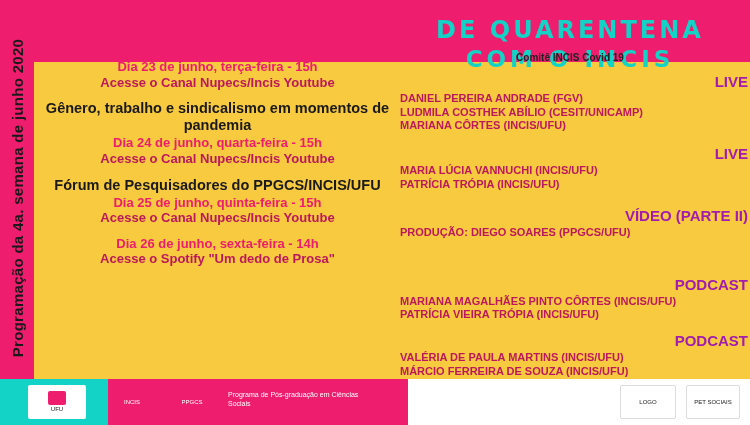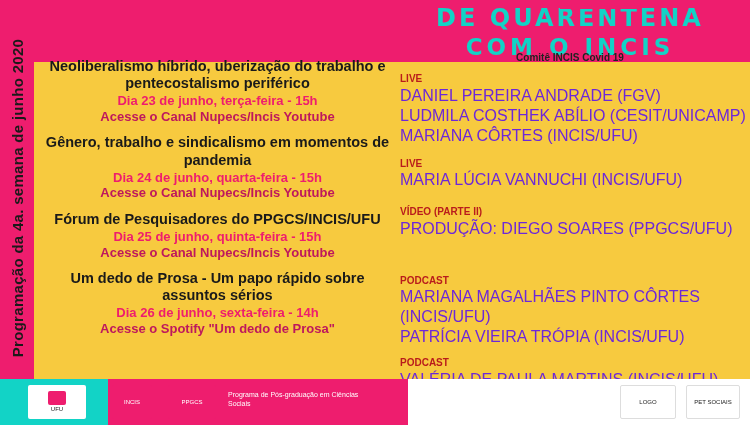--- a/index.html
+++ b/index.html
@@ -11,21 +11,21 @@
     position: relative;
   }
   .poster { position: relative; width: 750px; height: 425px; background: #f7ca3f; }
 
   
   .top-band {
     position: absolute; top: 0; left: 0; width: 750px; height: 62px;
     background: #ee1d6e;
   }
   .top-band-title {
-    position: absolute; top: 4px; left: 400px; width: 340px;
+    position: absolute; top: 16px; left: 400px; width: 340px;
     text-align: center;
     color: #12d3c6;
     font-size: 24px; font-weight: bold; letter-spacing: 3px;
     font-family: "DejaVu Sans", sans-serif;
   }
   .top-band-title .l2 { display: block; font-size: 23px; margin-top: 2px; letter-spacing: 4px; }
   .top-band-sub {
     position: absolute; top: 52px; left: 400px; width: 340px;
     text-align: center; color: #222; font-size: 10px; font-weight: bold;
   }
@@ -95,22 +95,22 @@
     color: #1a1a1a; font-weight: bold; font-size: 14.5px; line-height: 1.18;
   }
   .ev-date {
     color: #ee1d6e; font-weight: bold; font-size: 13px; line-height: 1.2; margin-top: 1px;
   }
   .ev-access {
     color: #be185d; font-weight: bold; font-size: 13px; line-height: 1.2;
   }
 
   .r-block { margin-bottom: 9px; }
-  .r-label { color: #b91c1c; font-weight: bold; font-size: 10px; line-height: 1.25; }
-  .r-name { color: #6d28d9; font-weight: normal; font-size: 16px; line-height: 1.25; }
+  .r-label { color: #a21caf; font-weight: bold; font-size: 15px; line-height: 1.25; text-align: right; }
+  .r-name { color: #be185d; font-weight: bold; font-size: 11px; line-height: 1.25; }
 
   .teal-corner {
     position: absolute; left: 34px; bottom: 29px;
     width: 0; height: 0;
     border-left: 46px solid transparent;
     border-bottom: 17px solid #12d3c6;
   }
 </style>
 </head>
 <body>
@@ -126,58 +126,57 @@
   <div class="top-band-sub">Comitê INCIS Covid 19</div>
 
   <div class="left-strip">
     <div class="vert-title">Programação da 4a. semana de junho 2020</div>
   </div>
   <div class="teal-corner"></div>
 
   <div class="left-col">
 
     <div class="block">
-      <div class="ev-title">Neoliberalismo híbrido, uberização do trabalho e pentecostalismo periférico</div>
       <div class="ev-date">Dia 23 de junho, terça-feira - 15h</div>
       <div class="ev-access">Acesse o Canal Nupecs/Incis Youtube</div>
     </div>
 
     <div class="block">
       <div class="ev-title">Gênero, trabalho e sindicalismo em momentos de pandemia</div>
       <div class="ev-date">Dia 24 de junho, quarta-feira - 15h</div>
       <div class="ev-access">Acesse o Canal Nupecs/Incis Youtube</div>
     </div>
 
     <div class="block">
       <div class="ev-title">Fórum de Pesquisadores do PPGCS/INCIS/UFU</div>
       <div class="ev-date">Dia 25 de junho, quinta-feira - 15h</div>
       <div class="ev-access">Acesse o Canal Nupecs/Incis Youtube</div>
     </div>
 
     <div class="block">
-      <div class="ev-title">Um  dedo de Prosa - Um papo rápido sobre assuntos sérios</div>
       <div class="ev-date">Dia 26 de junho, sexta-feira - 14h</div>
       <div class="ev-access">Acesse o Spotify "Um dedo de Prosa"</div>
     </div>
 
 
   </div>
 
   <div class="right-col">
 
     <div class="r-block" style="margin-top:18px;">
       <div class="r-label">LIVE</div>
       <div class="r-name">DANIEL PEREIRA ANDRADE (FGV)</div>
       <div class="r-name">LUDMILA COSTHEK ABÍLIO (CESIT/UNICAMP)</div>
       <div class="r-name">MARIANA CÔRTES (INCIS/UFU)</div>
     </div>
 
     <div class="r-block" style="margin-top:12px;">
       <div class="r-label">LIVE</div>
       <div class="r-name">MARIA LÚCIA VANNUCHI (INCIS/UFU)</div>
+      <div class="r-name">PATRÍCIA TRÓPIA (INCIS/UFU)</div>
     </div>
 
     <div class="r-block" style="margin-top:16px;">
       <div class="r-label">VÍDEO (PARTE II)</div>
       <div class="r-name">PRODUÇÃO: DIEGO SOARES (PPGCS/UFU)</div>
     </div>
 
     <div class="r-block" style="margin-top:36px;">
       <div class="r-label">PODCAST</div>
       <div class="r-name">MARIANA MAGALHÃES PINTO CÔRTES (INCIS/UFU)</div>

